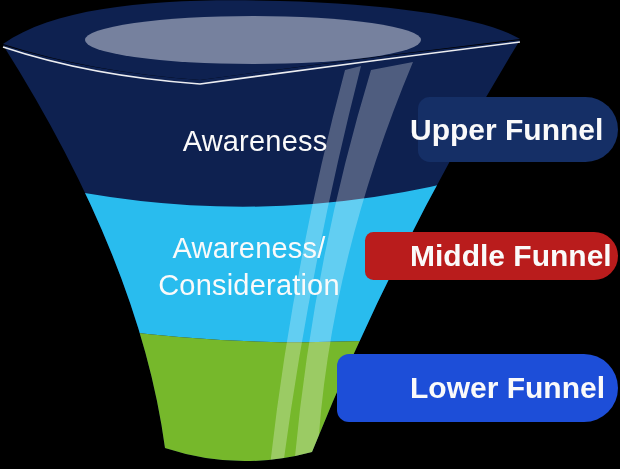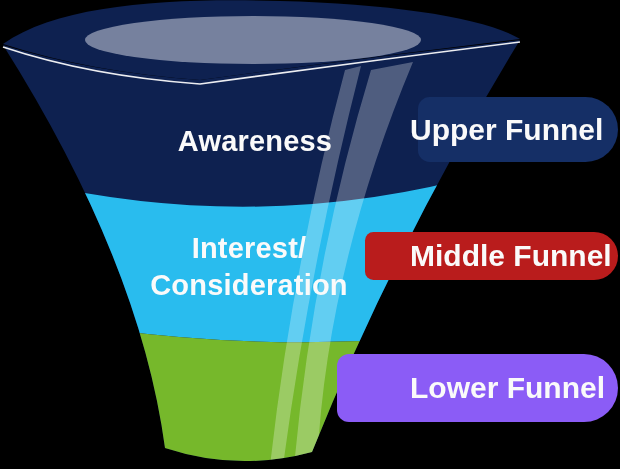--- a/index.html
+++ b/index.html
@@ -7,21 +7,21 @@
     width: 620px; height: 469px;
     background: #000000;
     position: relative;
     overflow: hidden;
     font-family: "Liberation Sans", "DejaVu Sans", sans-serif;
   }
   .stage-label {
     position: absolute;
     text-align: center;
     color: #FAFAFA;
-    font-weight: bold;
+    font-weight: normal;
     font-size: 29px;
     line-height: 36px;
     letter-spacing: 0.2px;
     white-space: nowrap;
   }
   #label-interest { line-height: 37px; }
   .tag-pill {
     position: absolute;
     display: flex;
     align-items: center;
@@ -43,21 +43,21 @@
   }
   #tag-upper .tag-text { left: -8px; }
   #tag-middle {
     left: 365px; top: 232px; width: 253px; height: 48px;
     background: #b91c1c;
     border-radius: 12px 34px 34px 12px;
   }
   #tag-middle .tag-text { left: 45px; }
   #tag-lower {
     left: 337px; top: 354px; width: 281px; height: 68px;
-    background: #8b5cf6;
+    background: #1d4ed8;
     border-radius: 12px 34px 34px 12px;
   }
   #tag-lower .tag-text { left: 73px; }
   svg { position: absolute; left: 0; top: 0; }
 </style>
 </head>
 <body>
 
 <svg width="620" height="469" viewBox="0 0 620 469">
   <defs>
@@ -93,18 +93,18 @@
 </div>
 <div class="tag-pill" id="tag-lower">
   <div class="tag-text">Lower Funnel</div>
 </div>
 
 <div class="stage-label" id="label-awareness" style="left:95px; top:123px; width:320px;">
   <div>Awareness</div>
 </div>
 
 <div class="stage-label" id="label-interest" style="left:89px; top:230px; width:320px;">
-  <div>Interest/</div>
+  <div>Awareness/</div>
   <div>Consideration</div>
 </div>
 
 <div class="stage-label" id="label-action" style="left:96px; top:365px; width:320px;">
 </div>
 
 </body></html>

